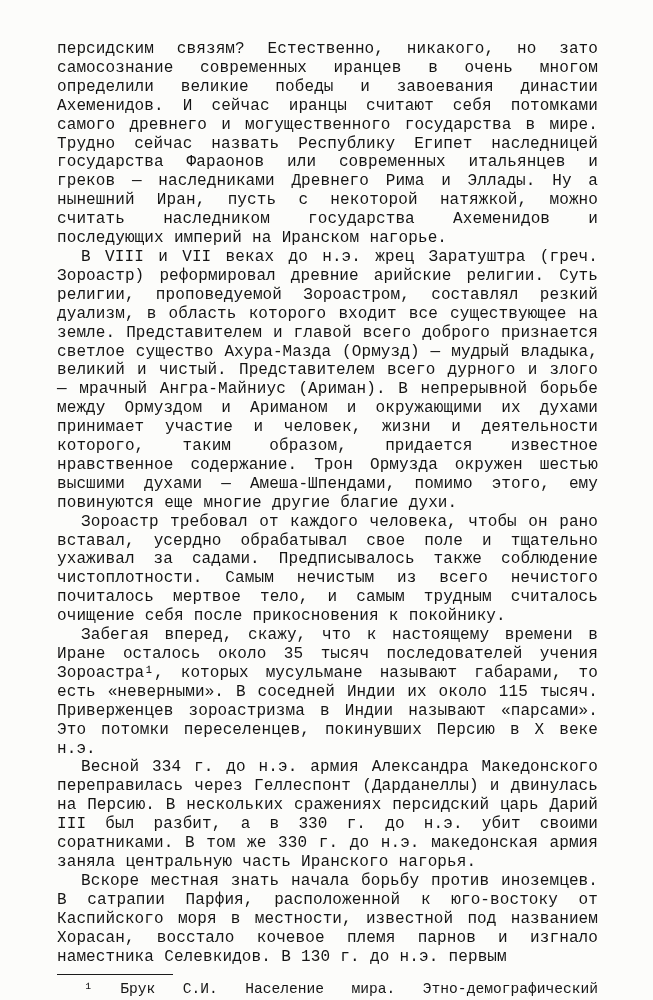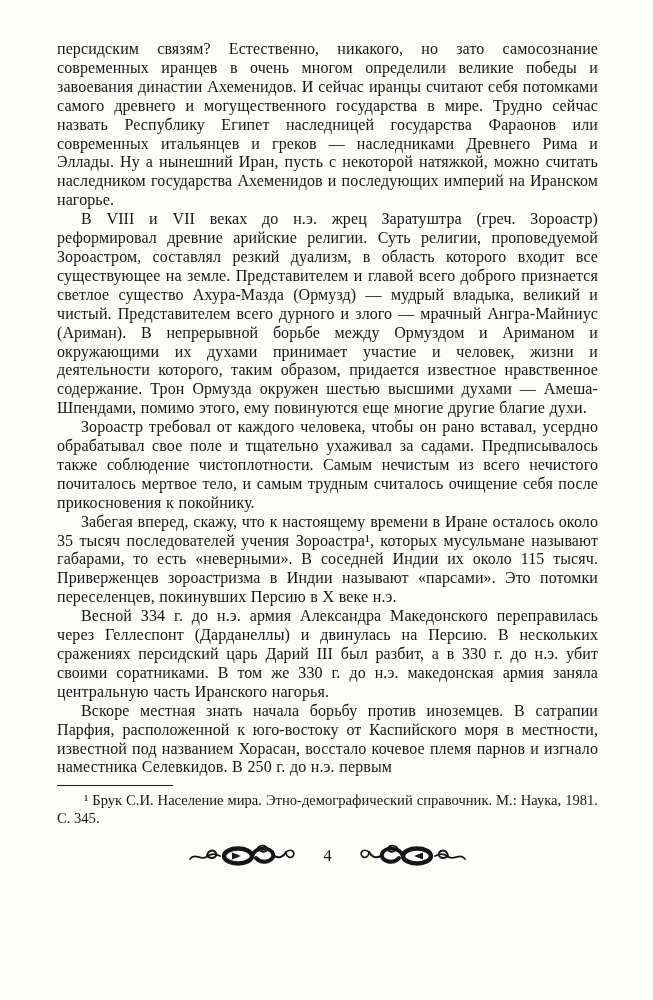--- a/index.html
+++ b/index.html
@@ -12,20 +12,21 @@
   }
 
   .page {
     position: relative;
     width: 653px;
     height: 1000px;
     background: #fcfcfa;
     color: #141414;
     padding: 40px 55px 0 57px;
     overflow: hidden;
+    font-family: Liberation Mono, monospace;
   }
 
   .body-text {
     width: 541px;
     text-align: justify;
     font-size: 16px;
     line-height: 18.9px;
     letter-spacing: 0.1px;
     word-spacing: 0.5px;
     color: #151515;
@@ -87,21 +88,21 @@
 <body>
 
 <div class="page">
 
   <main class="body-text">
     <p class="no-indent">персидским связям? Естественно, никакого, но зато самосознание современных иранцев в очень многом определили великие победы и завоевания династии Ахеменидов. И сейчас иранцы считают себя потомками самого древнего и могущественного государства в мире. Трудно сейчас назвать Республику Египет наследницей государства Фараонов или современных итальянцев и греков — наследниками Древнего Рима и Эллады. Ну а нынешний Иран, пусть с некоторой натяжкой, можно считать наследником государства Ахеменидов и последующих империй на Иранском нагорье.</p>
     <p>В VIII и VII веках до н.э. жрец Заратуштра (греч. Зороастр) реформировал древние арийские религии. Суть религии, проповедуемой Зороастром, составлял резкий дуализм, в область которого входит все существующее на земле. Представителем и главой всего доброго признается светлое существо Ахура-Мазда (Ормузд) — мудрый владыка, великий и чистый. Представителем всего дурного и злого — мрачный Ангра-Майниус (Ариман). В непрерывной борьбе между Ормуздом и Ариманом и окружающими их духами принимает участие и человек, жизни и деятельности которого, таким образом, придается известное нравственное содержание. Трон Ормузда окружен шестью высшими духами — Амеша-Шпендами, помимо этого, ему повинуются еще многие другие благие духи.</p>
     <p>Зороастр требовал от каждого человека, чтобы он рано вставал, усердно обрабатывал свое поле и тщательно ухаживал за садами. Предписывалось также соблюдение чистоплотности. Самым нечистым из всего нечистого почиталось мертвое тело, и самым трудным считалось очищение себя после прикосновения к покойнику.</p>
     <p>Забегая вперед, скажу, что к настоящему времени в Иране осталось около 35 тысяч последователей учения Зороастра¹, которых мусульмане называют габарами, то есть «неверными». В соседней Индии их около 115 тысяч. Приверженцев зороастризма в Индии называют «парсами». Это потомки переселенцев, покинувших Персию в X веке н.э.</p>
     <p>Весной 334 г. до н.э. армия Александра Македонского переправилась через Геллеспонт (Дарданеллы) и двинулась на Персию. В нескольких сражениях персидский царь Дарий III был разбит, а в 330 г. до н.э. убит своими соратниками. В том же 330 г. до н.э. македонская армия заняла центральную часть Иранского нагорья.</p>
-    <p>Вскоре местная знать начала борьбу против иноземцев. В сатрапии Парфия, расположенной к юго-востоку от Каспийского моря в местности, известной под названием Хорасан, восстало кочевое племя парнов и изгнало наместника Селевкидов. В 250 г. до н.э. первым</p>
+    <p>Вскоре местная знать начала борьбу против иноземцев. В сатрапии Парфия, расположенной к юго-востоку от Каспийского моря в местности, известной под названием Хорасан, восстало кочевое племя парнов и изгнало наместника Селевкидов. В 130 г. до н.э. первым</p>
   </main>
 
   <div class="footnote-sep"></div>
 
   <p class="footnote">¹ Брук С.И. Население мира. Этно-демографический справочник. М.: Наука, 1981. С. 345.</p>
 
   <footer class="page-footer">
 
     <span class="flourish">
       <svg width="118" height="26" viewBox="0 0 118 26" xmlns="http://www.w3.org/2000/svg">

